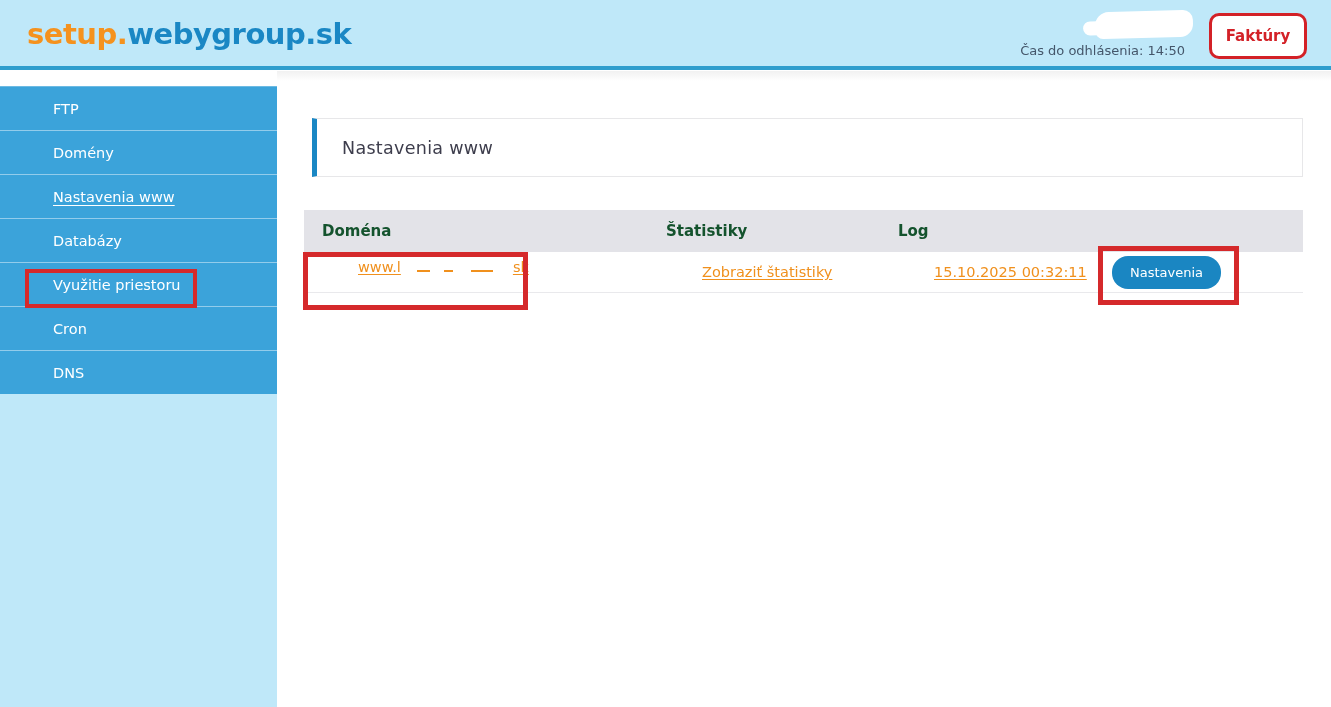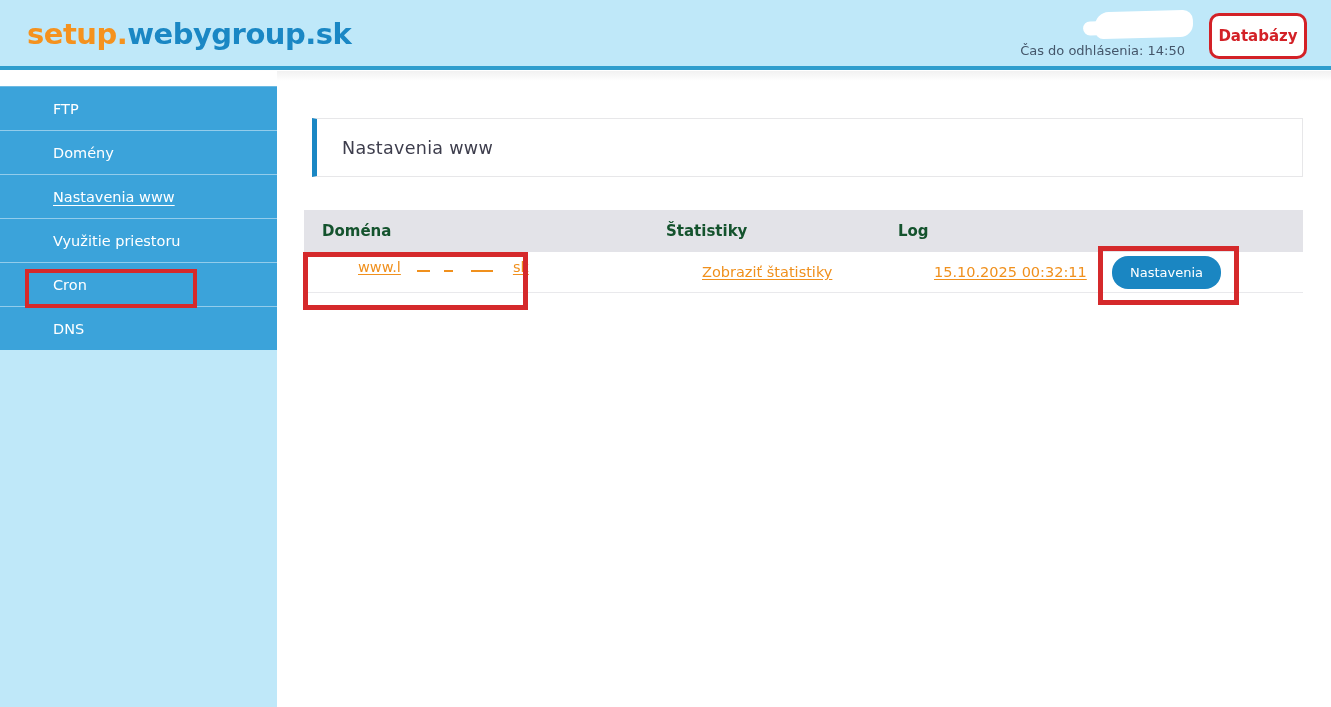--- a/index.html
+++ b/index.html
@@ -75,21 +75,21 @@
 <body>
 
 <div class="page">
 
   <div class="header">
     <div class="logo">
       <span class="lg-prefix">setup.</span><span class="lg-suffix">webygroup.sk</span>
     </div>
     <div class="redacted-user"></div>
     <div class="session">Čas do odhlásenia: 14:50</div>
-    <button class="logout-btn">Databázy</button>
+    <button class="logout-btn">Faktúry</button>
   </div>
 
   <div class="sidebar">
 
     <div class="nav-item main">
       <span class="icon">
         <svg viewBox="0 0 24 24">
             <rect x="2" y="5" width="20" height="15" rx="2" fill="#fff"></rect>
             <path d="M3 7l9 7 9-7" stroke="#1a87c4" stroke-width="2" fill="none"></path>
           </svg>
@@ -114,20 +114,23 @@
     </div>
 
     <div class="nav-item sub">
       <span class="label">FTP</span>
     </div>
     <div class="nav-item sub">
       <span class="label">Domény</span>
     </div>
     <div class="nav-item sub active">
       <span class="label">Nastavenia www</span>
+    </div>
+    <div class="nav-item sub">
+      <span class="label">Databázy</span>
     </div>
     <div class="nav-item sub">
       <span class="label">Využitie priestoru</span>
     </div>
     <div class="nav-item sub">
       <span class="label">Cron</span>
     </div>
     <div class="nav-item sub">
       <span class="label">DNS</span>
     </div>

